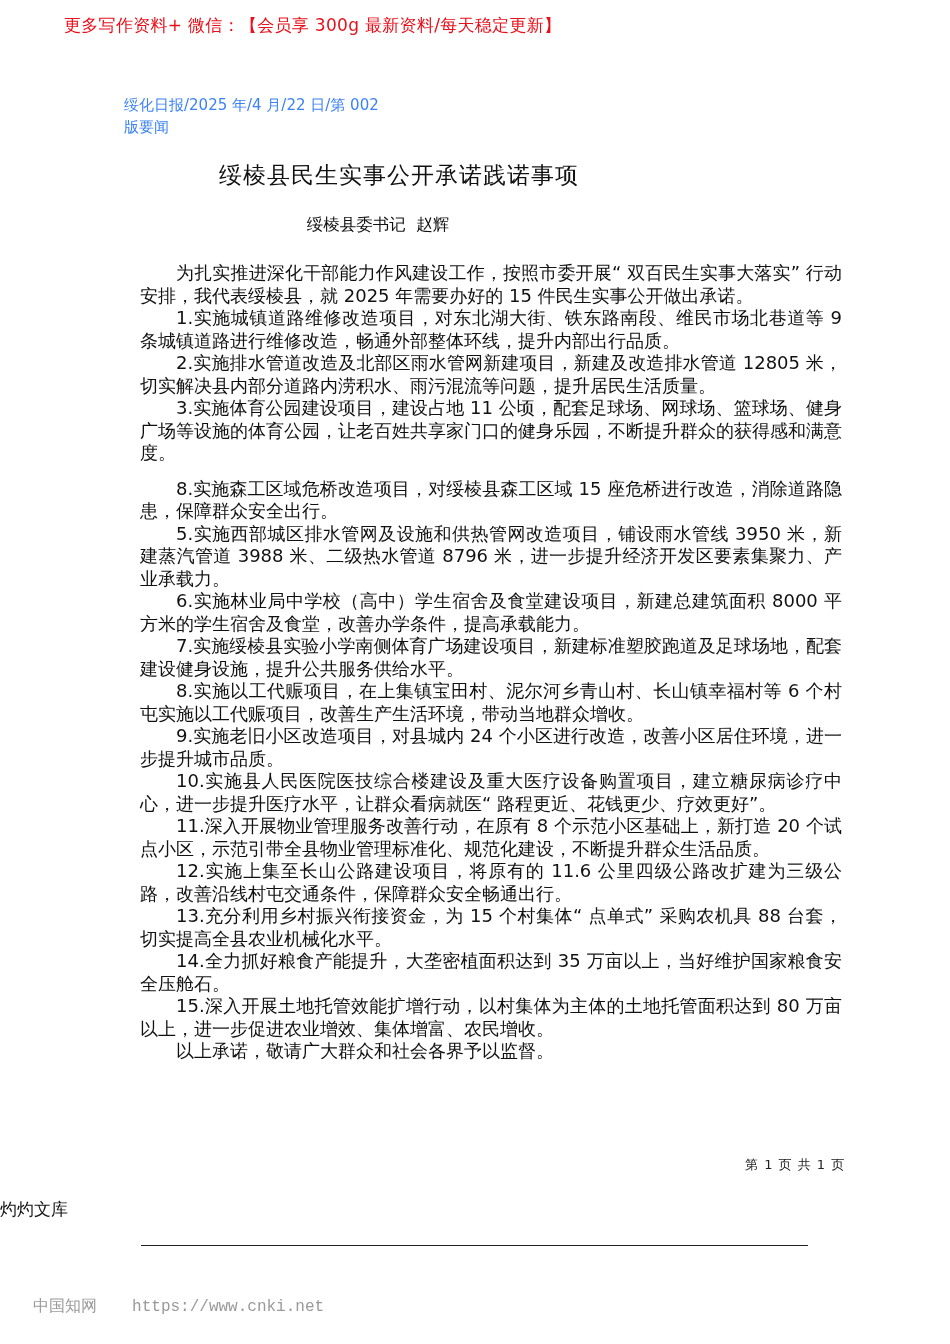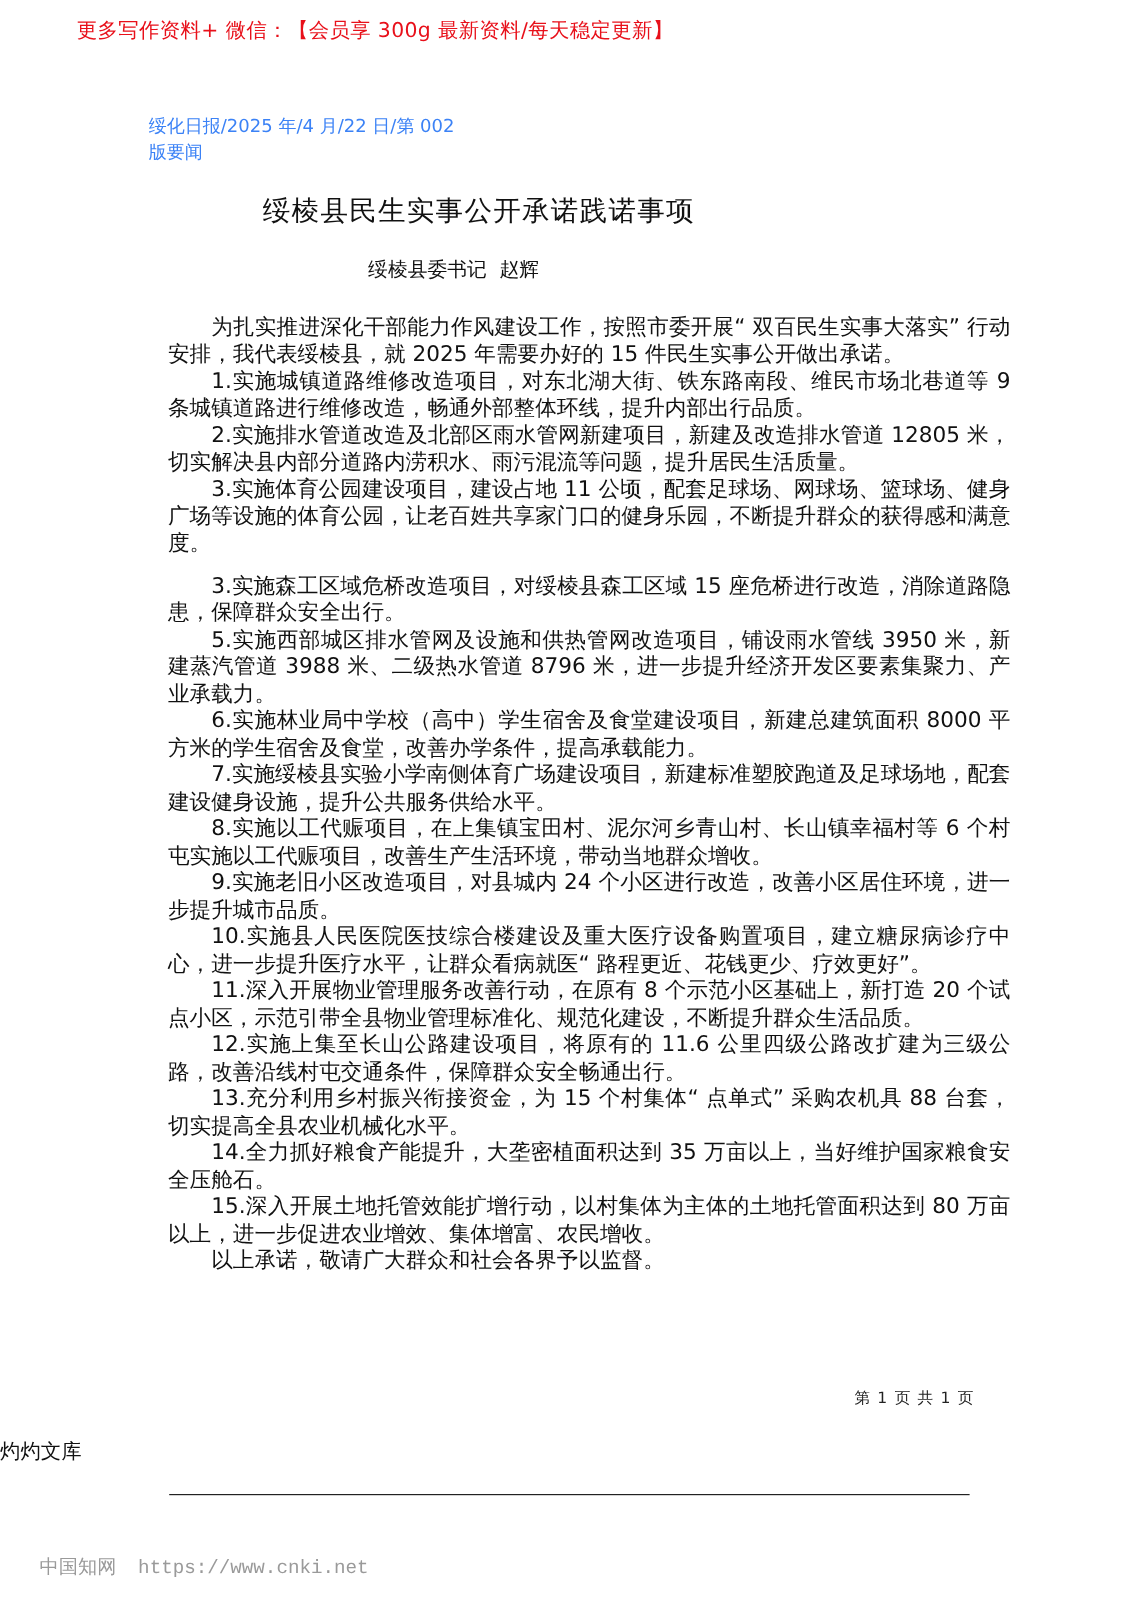--- a/index.html
+++ b/index.html
@@ -64,21 +64,21 @@
     }
     .body p {
       margin: 0;
       text-indent: 2em;
     }
     .body p.gap {
       margin-top: 13px;
     }
     .pager {
       position: absolute;
-      left: 712px;
+      left: 745px;
       top: 1156px;
       font-size: 13px;
       color: #222;
       letter-spacing: 1px;
     }
     .library {
       position: absolute;
       left: 0;
       top: 1173px;
       font-size: 17px;
@@ -96,21 +96,21 @@
     .cnki {
       position: absolute;
       left: 33px;
       top: 1296px;
       font-size: 16px;
       color: #9a9a9a;
       white-space: nowrap;
     }
     .cnki .cn-name {
       font-family: "DejaVu Serif", "Liberation Serif", serif;
-      margin-right: 13px;
+      margin-right: 30px;
     }
     .cnki .cn-url {
       font-family: "Liberation Mono", "DejaVu Sans Mono", monospace;
     }
   </style>
 </head>
 <body>
 
 <div class="promo">更多写作资料+ 微信：【会员享 300g 最新资料/每天稳定更新】</div>
 
@@ -121,21 +121,21 @@
 
 <h1 class="title" style="margin:0;font-weight:normal;">绥棱县民生实事公开承诺践诺事项</h1>
 
 <div class="author" style="white-space:pre;">绥棱县委书记  赵辉</div>
 
 <div class="body">
   <p>为扎实推进深化干部能力作风建设工作，按照市委开展“ 双百民生实事大落实” 行动安排，我代表绥棱县，就 2025 年需要办好的 15 件民生实事公开做出承诺。</p>
   <p>1.实施城镇道路维修改造项目，对东北湖大街、铁东路南段、维民市场北巷道等 9 条城镇道路进行维修改造，畅通外部整体环线，提升内部出行品质。</p>
   <p>2.实施排水管道改造及北部区雨水管网新建项目，新建及改造排水管道 12805 米，切实解决县内部分道路内涝积水、雨污混流等问题，提升居民生活质量。</p>
   <p>3.实施体育公园建设项目，建设占地 11 公顷，配套足球场、网球场、篮球场、健身广场等设施的体育公园，让老百姓共享家门口的健身乐园，不断提升群众的获得感和满意度。</p>
-  <p class="gap">3.实施森工区域危桥改造项目，对绥棱县森工区域 15 座危桥进行改造，消除道路隐患，保障群众安全出行。</p>
+  <p class="gap">8.实施森工区域危桥改造项目，对绥棱县森工区域 15 座危桥进行改造，消除道路隐患，保障群众安全出行。</p>
   <p>5.实施西部城区排水管网及设施和供热管网改造项目，铺设雨水管线 3950 米，新建蒸汽管道 3988 米、二级热水管道 8796 米，进一步提升经济开发区要素集聚力、产业承载力。</p>
   <p>6.实施林业局中学校（高中）学生宿舍及食堂建设项目，新建总建筑面积 8000 平方米的学生宿舍及食堂，改善办学条件，提高承载能力。</p>
   <p>7.实施绥棱县实验小学南侧体育广场建设项目，新建标准塑胶跑道及足球场地，配套建设健身设施，提升公共服务供给水平。</p>
   <p>8.实施以工代赈项目，在上集镇宝田村、泥尔河乡青山村、长山镇幸福村等 6 个村屯实施以工代赈项目，改善生产生活环境，带动当地群众增收。</p>
   <p>9.实施老旧小区改造项目，对县城内 24 个小区进行改造，改善小区居住环境，进一步提升城市品质。</p>
   <p>10.实施县人民医院医技综合楼建设及重大医疗设备购置项目，建立糖尿病诊疗中心，进一步提升医疗水平，让群众看病就医“ 路程更近、花钱更少、疗效更好”。</p>
   <p>11.深入开展物业管理服务改善行动，在原有 8 个示范小区基础上，新打造 20 个试点小区，示范引带全县物业管理标准化、规范化建设，不断提升群众生活品质。</p>
   <p>12.实施上集至长山公路建设项目，将原有的 11.6 公里四级公路改扩建为三级公路，改善沿线村屯交通条件，保障群众安全畅通出行。</p>
   <p>13.充分利用乡村振兴衔接资金，为 15 个村集体“ 点单式” 采购农机具 88 台套，切实提高全县农业机械化水平。</p>
   <p>14.全力抓好粮食产能提升，大垄密植面积达到 35 万亩以上，当好维护国家粮食安全压舱石。</p>

